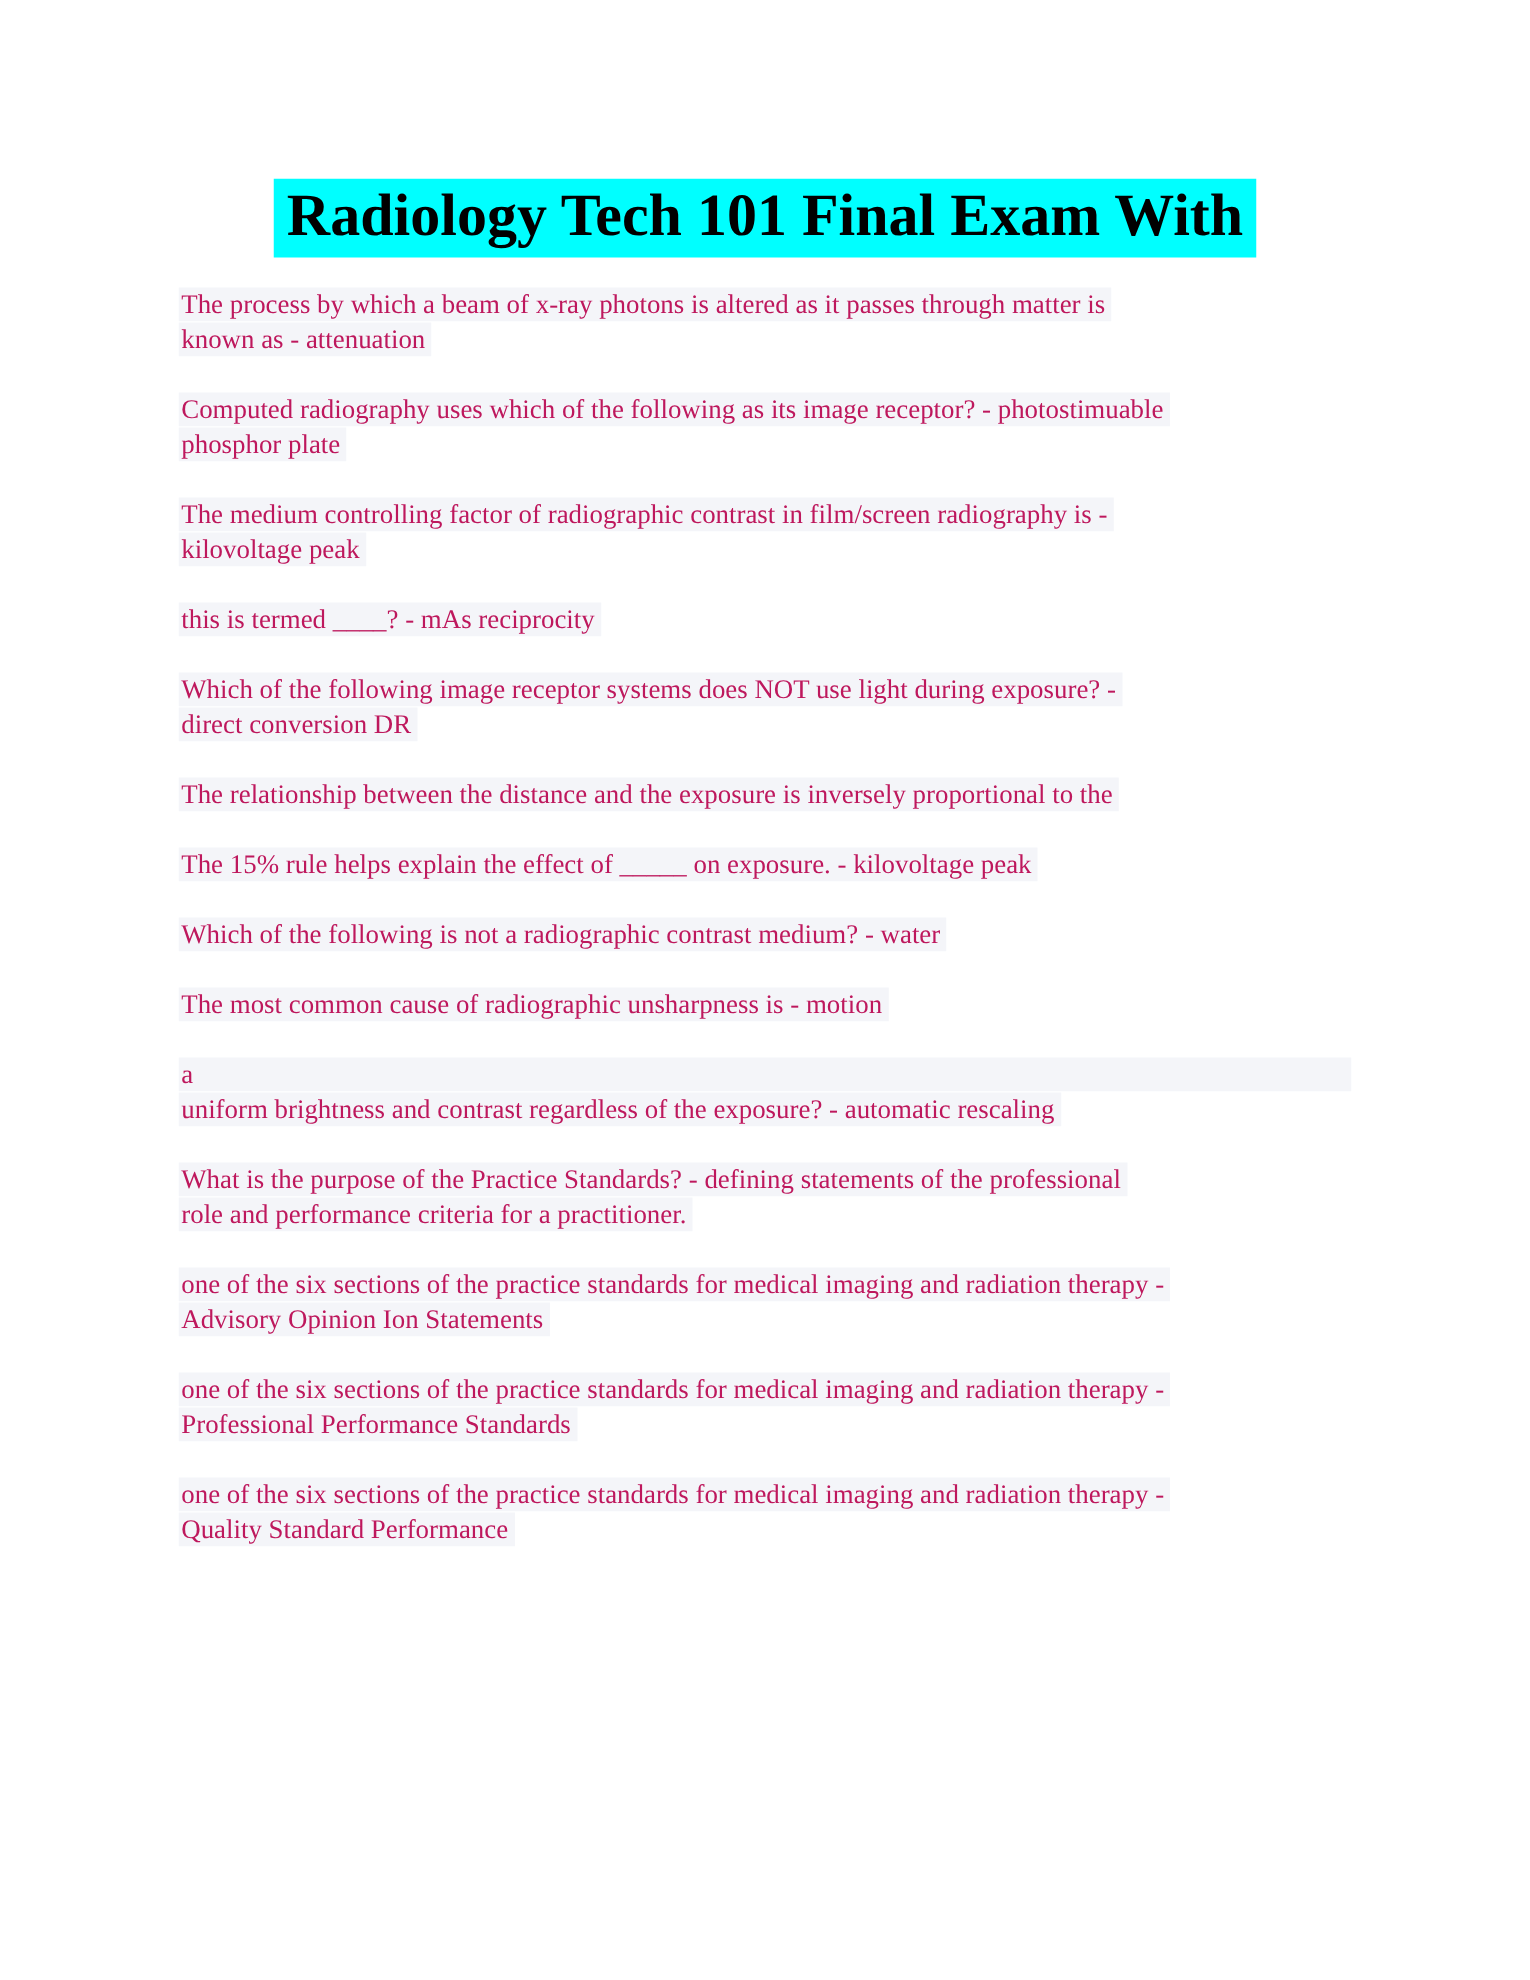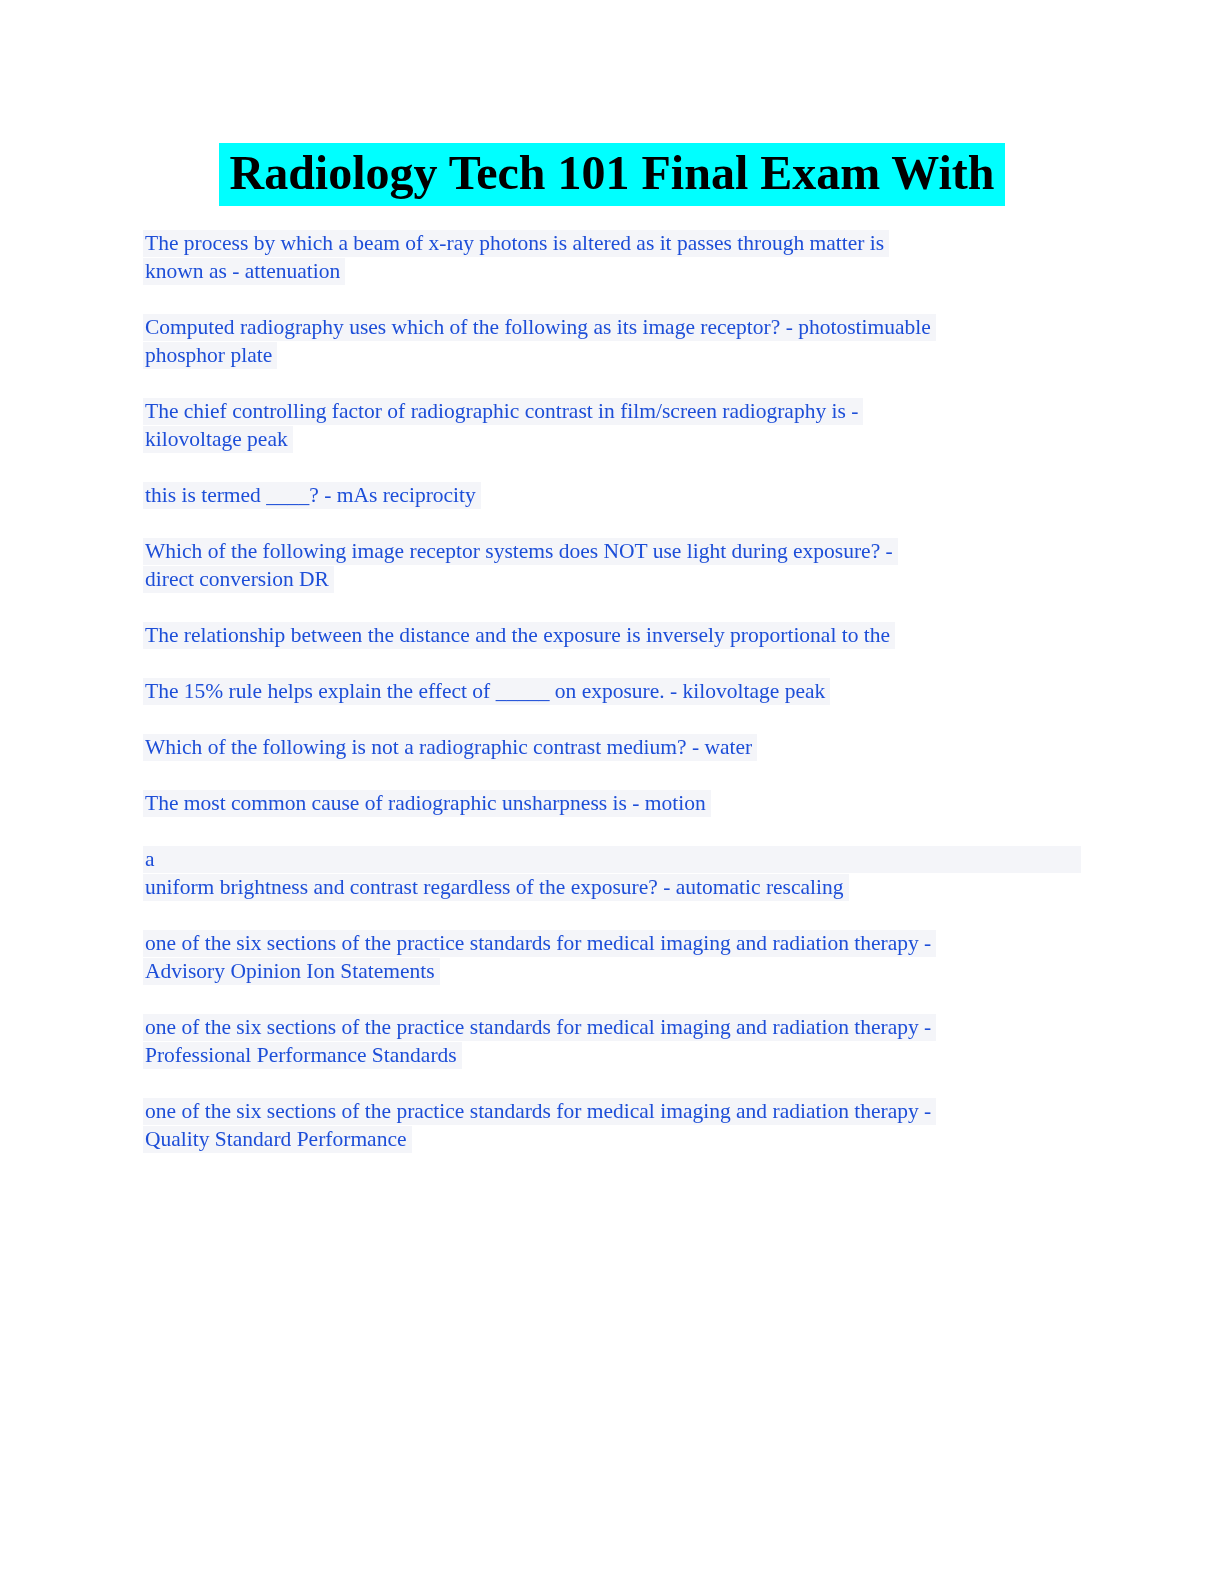--- a/index.html
+++ b/index.html
@@ -27,21 +27,21 @@
     -webkit-box-decoration-break: clone;
     box-decoration-break: clone;
   }
   .title .trail { padding-right: 16px; }
   .content {
     padding: 28px 143px 0 143px;
   }
   p.qa {
     margin: 0 0 28px 0;
     font-size: 21.5px;
-    color: #1d4ed8;
+    color: #be185d;
   }
   .line { display: block; height: 28px; white-space: pre; }
   .line .hl {
     display: inline-block;
     height: 27px;
     line-height: 26px;
     background: #F4F5F9;
     padding: 0 5px 0 2px;
     box-sizing: border-box;
   }
@@ -60,21 +60,21 @@
         <span class="line"><span class="hl">The process by which a beam of x-ray photons is altered as it passes through matter is</span></span>
         <span class="line"><span class="hl">known as - attenuation</span></span>
       </p>
 
     <p class="qa">
         <span class="line"><span class="hl">Computed radiography uses which of the following as its image receptor? - photostimuable</span></span>
         <span class="line"><span class="hl">phosphor plate</span></span>
       </p>
 
     <p class="qa">
-        <span class="line"><span class="hl">The chief controlling factor of radiographic contrast in film/screen radiography is -</span></span>
+        <span class="line"><span class="hl">The medium controlling factor of radiographic contrast in film/screen radiography is -</span></span>
         <span class="line"><span class="hl">kilovoltage peak</span></span>
       </p>
 
     <p class="qa">
         <span class="line"><span class="hl">this is termed ____? - mAs reciprocity</span></span>
       </p>
 
     <p class="qa">
         <span class="line"><span class="hl">Which of the following image receptor systems does NOT use light during exposure? -</span></span>
         <span class="line"><span class="hl">direct conversion DR</span></span>
@@ -94,20 +94,24 @@
 
     <p class="qa">
         <span class="line"><span class="hl">The most common cause of radiographic unsharpness is - motion</span></span>
       </p>
 
     <p class="qa">
         <span class="line fill"><span class="hl">a</span></span>
         <span class="line"><span class="hl">uniform brightness and contrast regardless of the exposure? - automatic rescaling</span></span>
       </p>
 
+    <p class="qa">
+        <span class="line"><span class="hl">What is the purpose of the Practice Standards? - defining statements of the professional</span></span>
+        <span class="line"><span class="hl">role and performance criteria for a practitioner.</span></span>
+      </p>
 
     <p class="qa">
         <span class="line"><span class="hl">one of the six sections of the practice standards for medical imaging and radiation therapy -</span></span>
         <span class="line"><span class="hl">Advisory Opinion Ion Statements</span></span>
       </p>
 
     <p class="qa">
         <span class="line"><span class="hl">one of the six sections of the practice standards for medical imaging and radiation therapy -</span></span>
         <span class="line"><span class="hl">Professional Performance Standards</span></span>
       </p>

